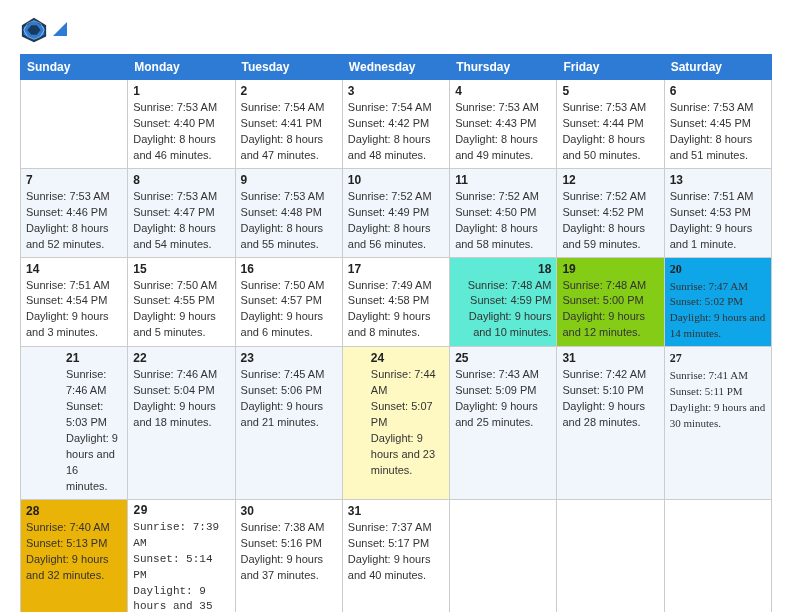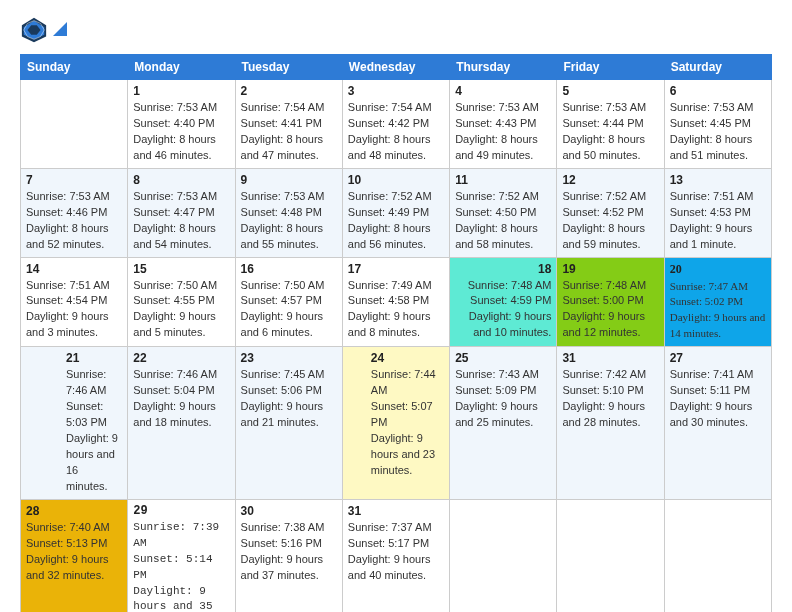--- a/index.html
+++ b/index.html
@@ -246,21 +246,21 @@
             <div class="day-info">Sunrise: 7:44 AM<br>Sunset: 5:07 PM<br>Daylight: 9 hours and 23 minutes.</div>
           </td>
           <td style="background-color: rgb(240, 246, 252);">
             <div class="day-num">25</div>
             <div class="day-info">Sunrise: 7:43 AM<br>Sunset: 5:09 PM<br>Daylight: 9 hours and 25 minutes.</div>
           </td>
           <td style="background-color: rgb(240, 246, 252);">
             <div class="day-num">31</div>
             <div class="day-info">Sunrise: 7:42 AM<br>Sunset: 5:10 PM<br>Daylight: 9 hours and 28 minutes.</div>
           </td>
-          <td style="background-color: rgb(240, 246, 252);">
+          <td style="background-color: rgb(240, 246, 252); font-family: Liberation Serif, serif;">
             <div class="day-num">27</div>
             <div class="day-info">Sunrise: 7:41 AM<br>Sunset: 5:11 PM<br>Daylight: 9 hours and 30 minutes.</div>
           </td>
         </tr>
         <tr>
           <td style="background-color: #eab308;">
             <div class="day-num">28</div>
             <div class="day-info">Sunrise: 7:40 AM<br>Sunset: 5:13 PM<br>Daylight: 9 hours and 32 minutes.</div>
           </td>
           <td style="background-color: rgb(255, 255, 255); font-family: Liberation Mono, monospace;">

